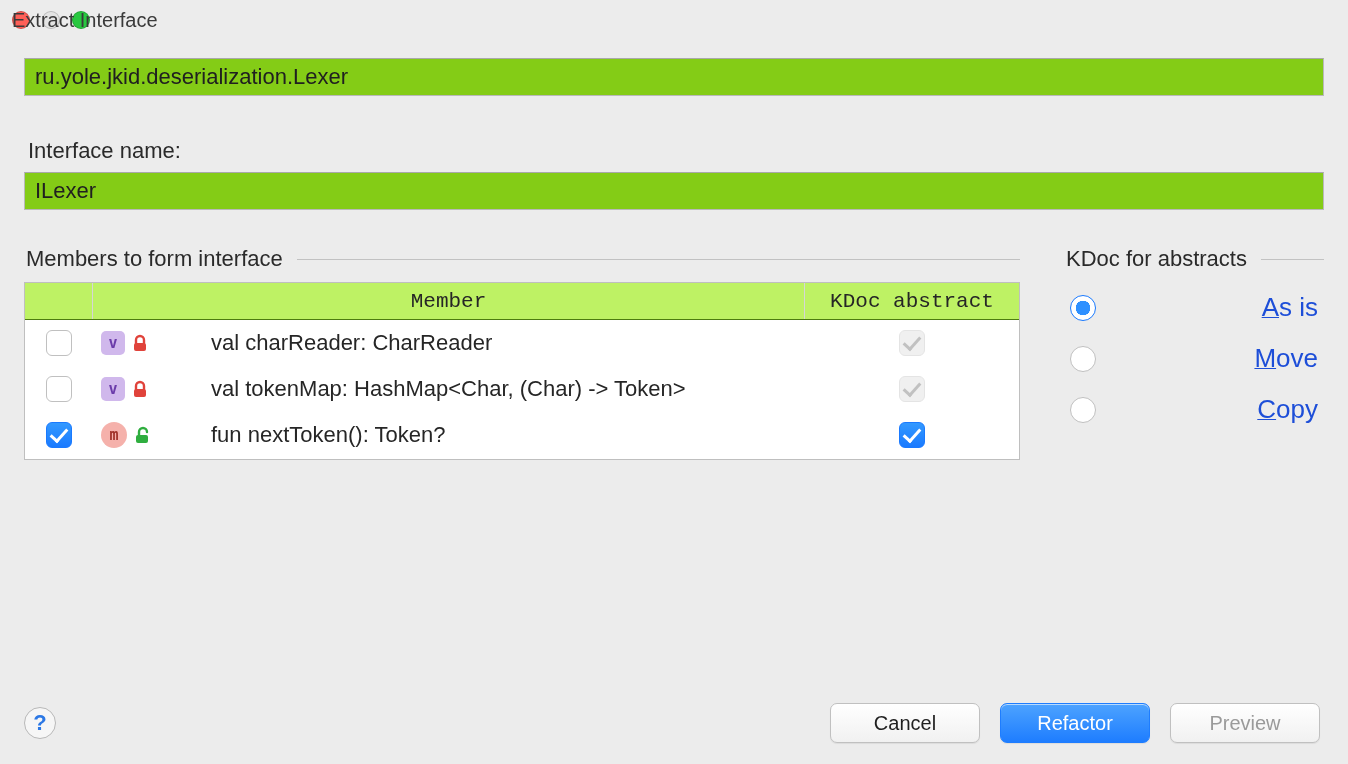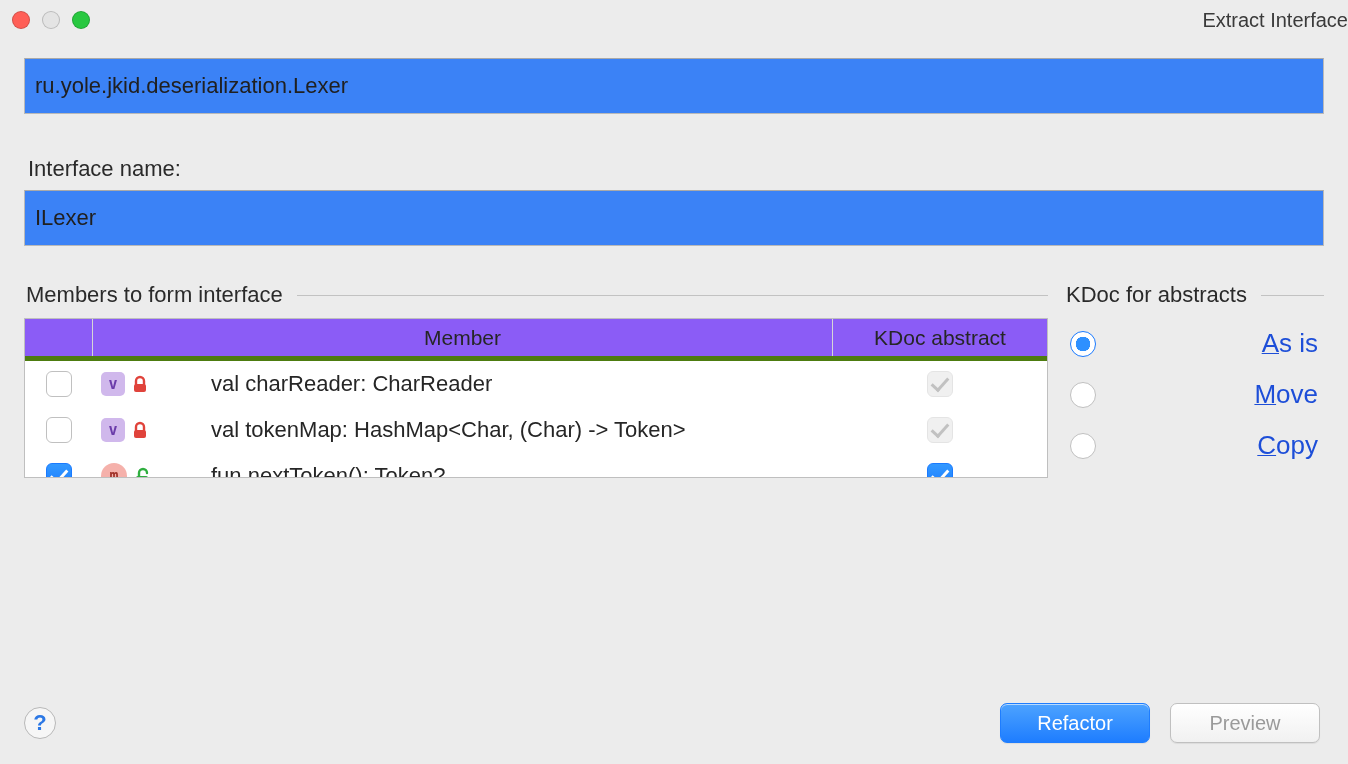--- a/index.html
+++ b/index.html
@@ -28,44 +28,44 @@
     display:flex; gap:12px; align-items:center;
   }
   .tl-circle {
     width:18px; height:18px; border-radius:50%;
     border:1px solid rgba(0,0,0,.18);
   }
   .tl-red{ background:#ff5f57;}
   .tl-yellow{ background:#e4e4e4;}
   .tl-green{ background:#28c840;}
   .title {
-    position:absolute; left:0; right:0;
-    text-align:right;
+    position:absolute; left:12px; right:0;
+    text-align:left;
     font-size:20px; color:#3a3a3a;
   }
   
   .content { padding:18px 24px 0 24px; flex:1; display:flex; flex-direction:column; }
   .field-label { font-size:22px; margin:12px 4px 8px 4px; color:#2a2a2a;}
   .text-input {
     width:100%;
-    height:56px;
+    height:38px;
     border:1px solid #b9b9b9;
     border-top-color:#a9a9a9;
-    background:#3b82f6;
+    background:#84cc16;
     border-radius:0;
     font-size:22px;
     padding:4px 10px;
     color:#202020;
     outline:none;
   }
   .spacer-after-input { height:30px; }
 
   
   .two-col {
-    display:flex; gap:16px; flex:1; min-height:0;
+    display:flex; gap:44px; flex:1; min-height:0;
   }
   .left-col { flex:1; min-width:0; display:flex; flex-direction:column;}
   .right-col{ width:260px; display:flex; flex-direction:column;}
 
   
   .group-head {
     display:flex; align-items:center; gap:14px;
     font-size:22px; color:#2a2a2a;
     margin:8px 0 10px 2px;
   }
@@ -76,22 +76,23 @@
   
   .members {
     border:1px solid #bfbfbf;
     background:#fff;
     display:flex; flex-direction:column;
     height:334px;
     overflow:hidden;
   }
   .mhdr {
     display:flex;
-    border-bottom:5px solid #4d7c0f;
-    background:#8b5cf6;
+    border-bottom:1px solid #4d7c0f;
+    background:#bef264;
+    font-family:Liberation Mono, monospace;
   }
   .hcell {
     font-size:21px; color:#262626;
     text-align:center;
     padding:7px 4px 6px 4px;
     border-right:1px solid #d6d6d6;
   }
   .hcell:last-child { border-right:none;}
   .col-chk { width:68px;}
   .col-mem { flex:1;}
@@ -333,17 +334,18 @@
             </div>
           </div>
       </div>
     </div>
 
     <div style="flex:1"></div>
   </div>
 
   <div class="bottombar">
     <div class="help">?</div>
+    <div class="btn">Cancel</div>
     <div class="btn primary">Refactor</div>
     <div class="btn disabled">Preview</div>
   </div>
 
 </div>
 
 </body></html>

